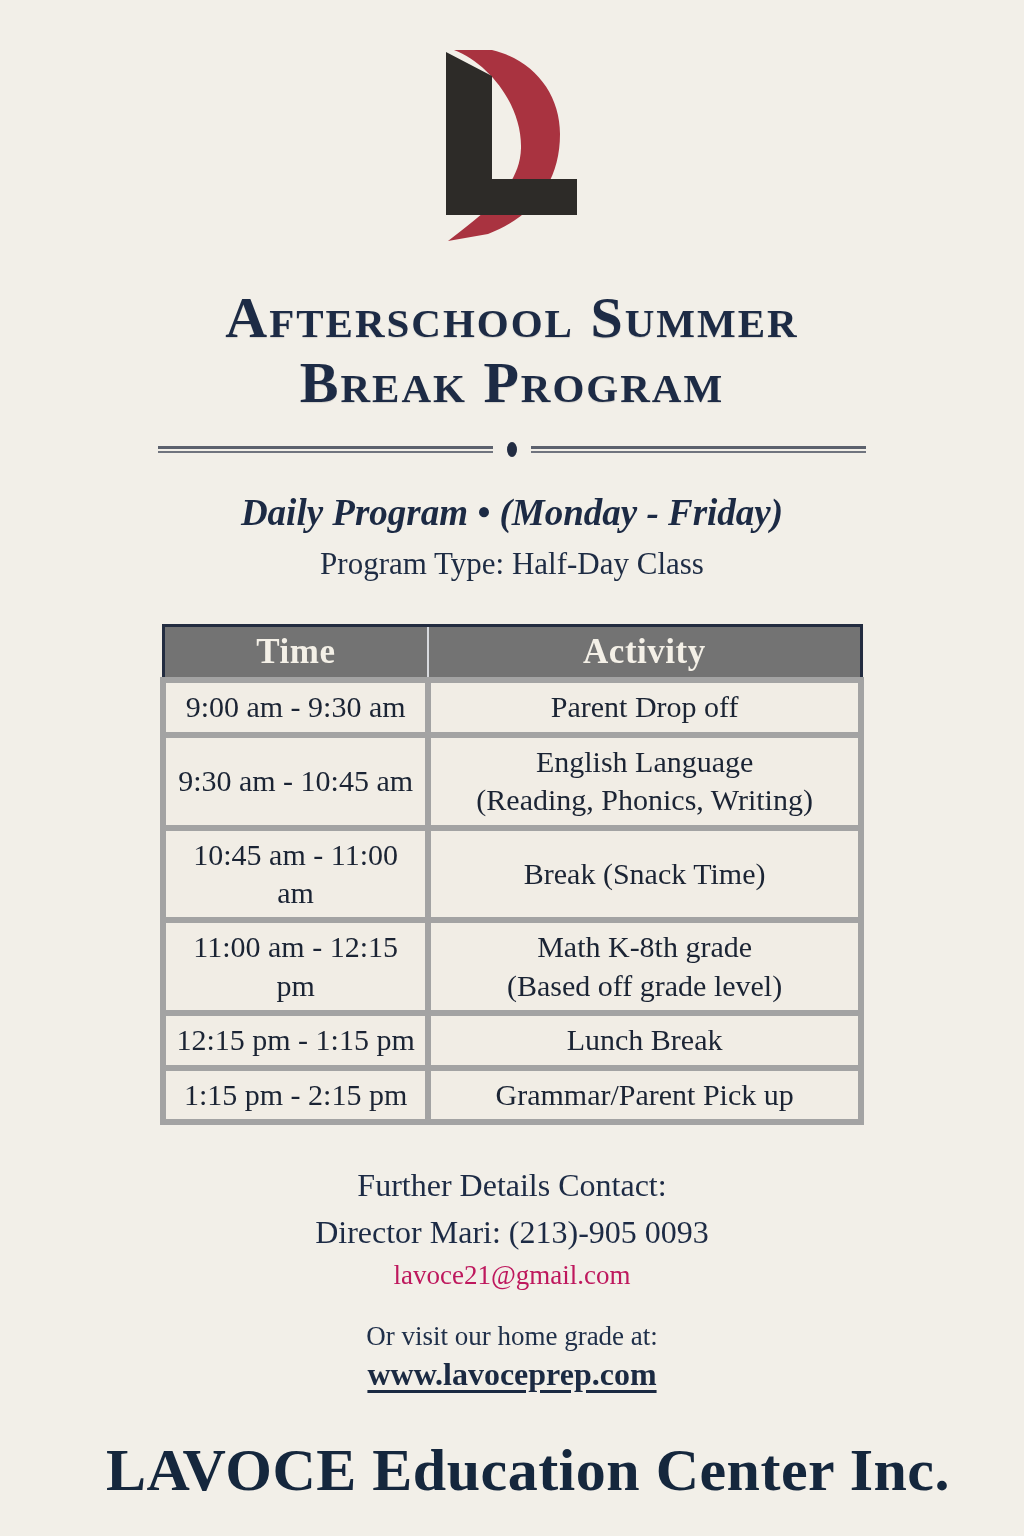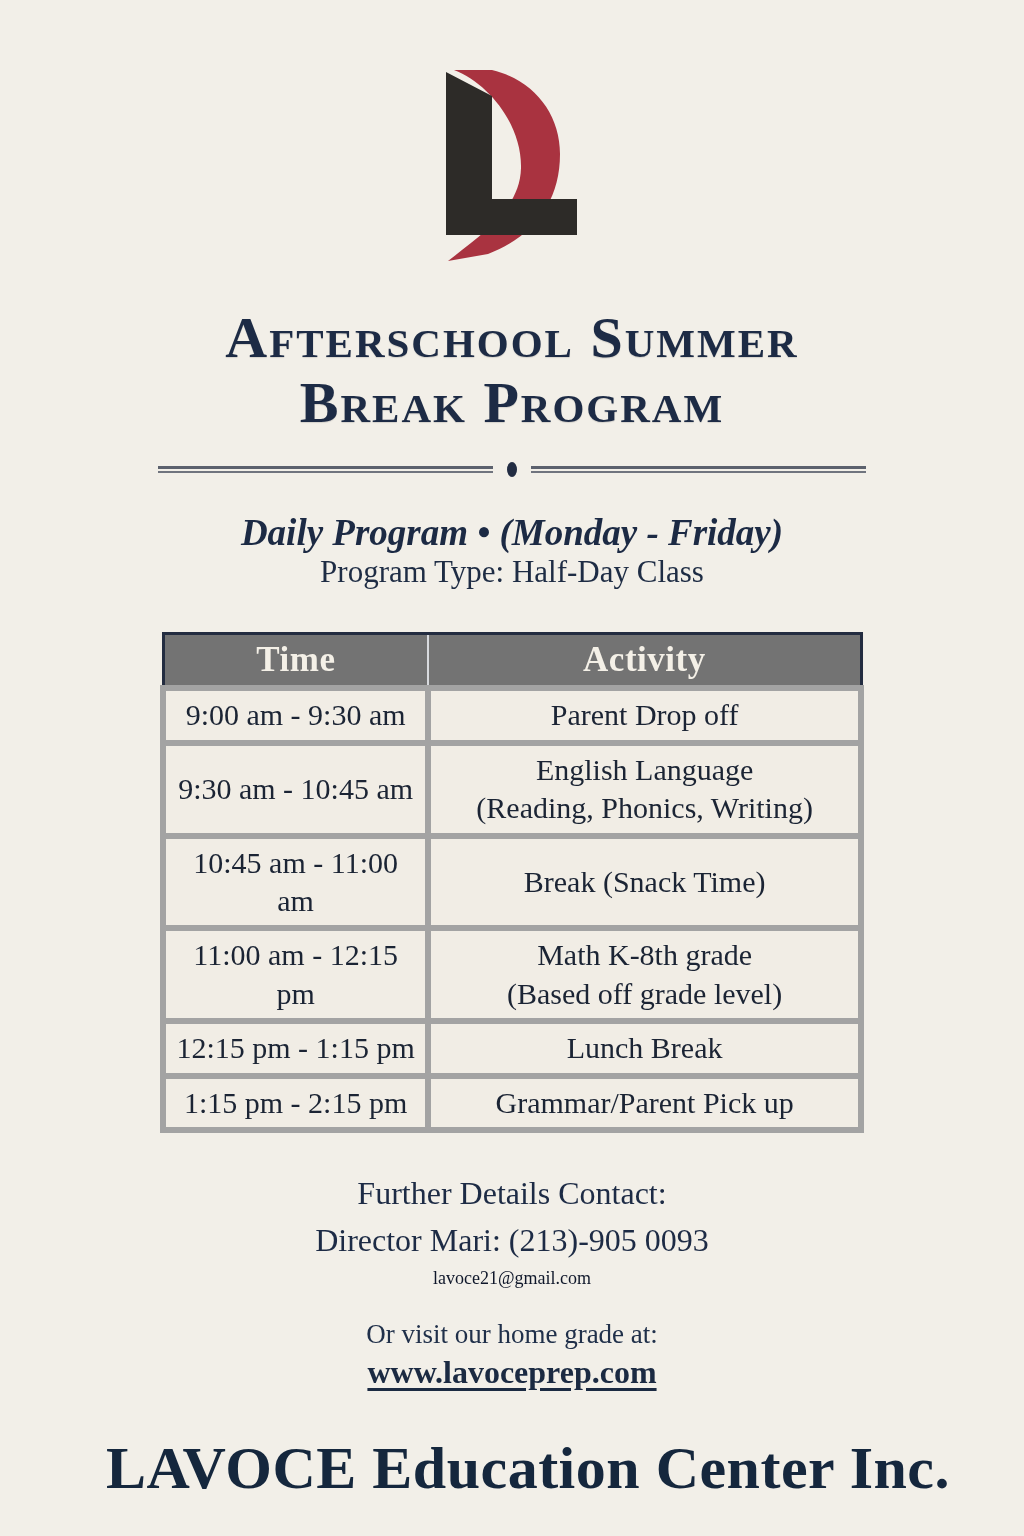--- a/index.html
+++ b/index.html
@@ -4,21 +4,21 @@
 <style>
   * { box-sizing: border-box; }
   html, body { margin: 0; padding: 0; }
   body {
     width: 1024px; height: 1536px;
     background: #f2efe8;
     font-family: "Liberation Serif", serif;
     color: #1d2b45;
     overflow: hidden;
   }
-  .poster { width: 1024px; height: 1536px; padding-top: 70px; text-align: center; }
+  .poster { width: 1024px; height: 1536px; padding-top: 50px; text-align: center; }
 
   .logo-wrap { height: 192px; }
   .logo-wrap svg { width: 132px; height: 192px; }
 
   .title {
     margin: 44px auto 0;
     font-size: 58px;
     font-weight: 700;
     font-variant: small-caps;
     letter-spacing: 2px;
@@ -42,21 +42,21 @@
     background: #222c42;
   }
 
   .subtitle {
     margin-top: 34px;
     font-size: 37px;
     font-weight: 700;
     font-style: italic;
     color: #1c2a44;
   }
-  .program-type { font-size: 31px; color: #1e2c44; }
+  .program-type { margin-top: 12px; font-size: 31px; color: #1e2c44; }
 
   table.schedule {
     width: 704px;
     margin: 42px auto 0;
     border-collapse: collapse;
     border: 3px solid #232c40;
     background: #f1ede5;
   }
   table.schedule th {
     background: #737373;
@@ -74,21 +74,21 @@
     color: #1b2434;
     padding: 5px 10px;
     height: 52px;
     line-height: 1.28;
     white-space: pre-line;
     text-align: center;
   }
 
   .contact-heading { margin-top: 42px; font-size: 32px; }
   .contact-phone  { margin-top: 10px; font-size: 32px; }
-  .contact-email  { margin-top: 9px;  font-size: 18px; color: #0f172a; }
+  .contact-email  { margin-top: 9px;  font-size: 27px; color: #be185d; }
 
   .homepage-label { margin-top: 30px; font-size: 27px; color: #20304a; }
   .website {
     margin-top: 6px;
     font-size: 32px;
     font-weight: 700;
     text-decoration: underline;
     text-underline-offset: 5px;
     display: inline-block;
     color: #1b2a42;

